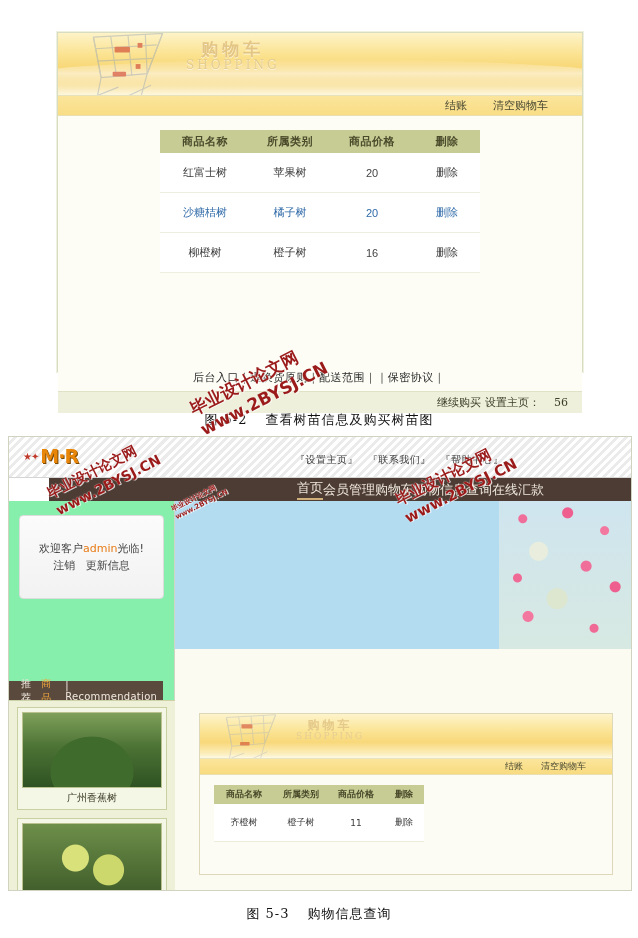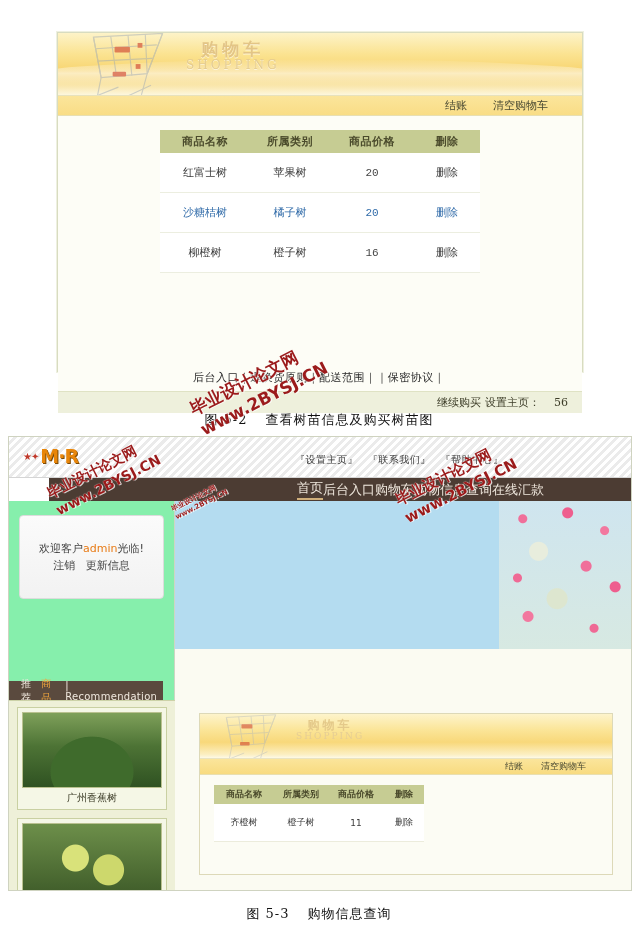--- a/index.html
+++ b/index.html
@@ -50,21 +50,21 @@
   }
   table.cart th{
     background:#c6cc93;color:#4b4b2c;font-size:11px;font-weight:bold;
     padding:4px 0;text-align:center;letter-spacing:.5px;
   }
   table.cart td{
     padding:12px 0;text-align:center;font-size:11px;color:#3b3b3b;
     background:#fff;border-bottom:1px solid #eceee0;
   }
   table.cart tr.alt td{color:#2f6aa8;}
-  table.cart td.num{font-family:Liberation Mono, monospace;color:#444;}
+  table.cart td.num{font-family:Liberation Sans, sans-serif;color:#444;}
   .cart-spacer{height:118px;background:#fdfdf6;}
   .cart-footbar{
     height:22px;background:#eef0dc;border-top:1px solid #dfe2c4;
     display:flex;justify-content:flex-end;align-items:center;gap:4px;
     padding-right:14px;box-sizing:border-box;font-size:11px;color:#3d3d28;
   }
   .cart-footbar .total-num{font-family:"DejaVu Serif","Liberation Serif",serif;padding-left:10px;}
   .fig1-links{
     position:absolute;left:57px;top:370px;width:524px;text-align:center;
     font-size:11px;color:#2a2a2a;letter-spacing:.5px;
@@ -305,21 +305,21 @@
     </div>
     <div class="toplinks">
       <span>『设置主页』</span>
       <span>『联系我们』</span>
       <span>『帮助中心』</span>
     </div>
   </div>
 
   <div class="site-nav">
     <span class="active">首页</span>
-    <span>后台入口</span>
+    <span>会员管理</span>
     <span>购物车</span>
     <span>购物信息查询</span>
     <span>在线汇款</span>
   </div>
 
   <div class="site-main">
 
     <div class="hero">
       <div class="blossom"></div>
     </div>

